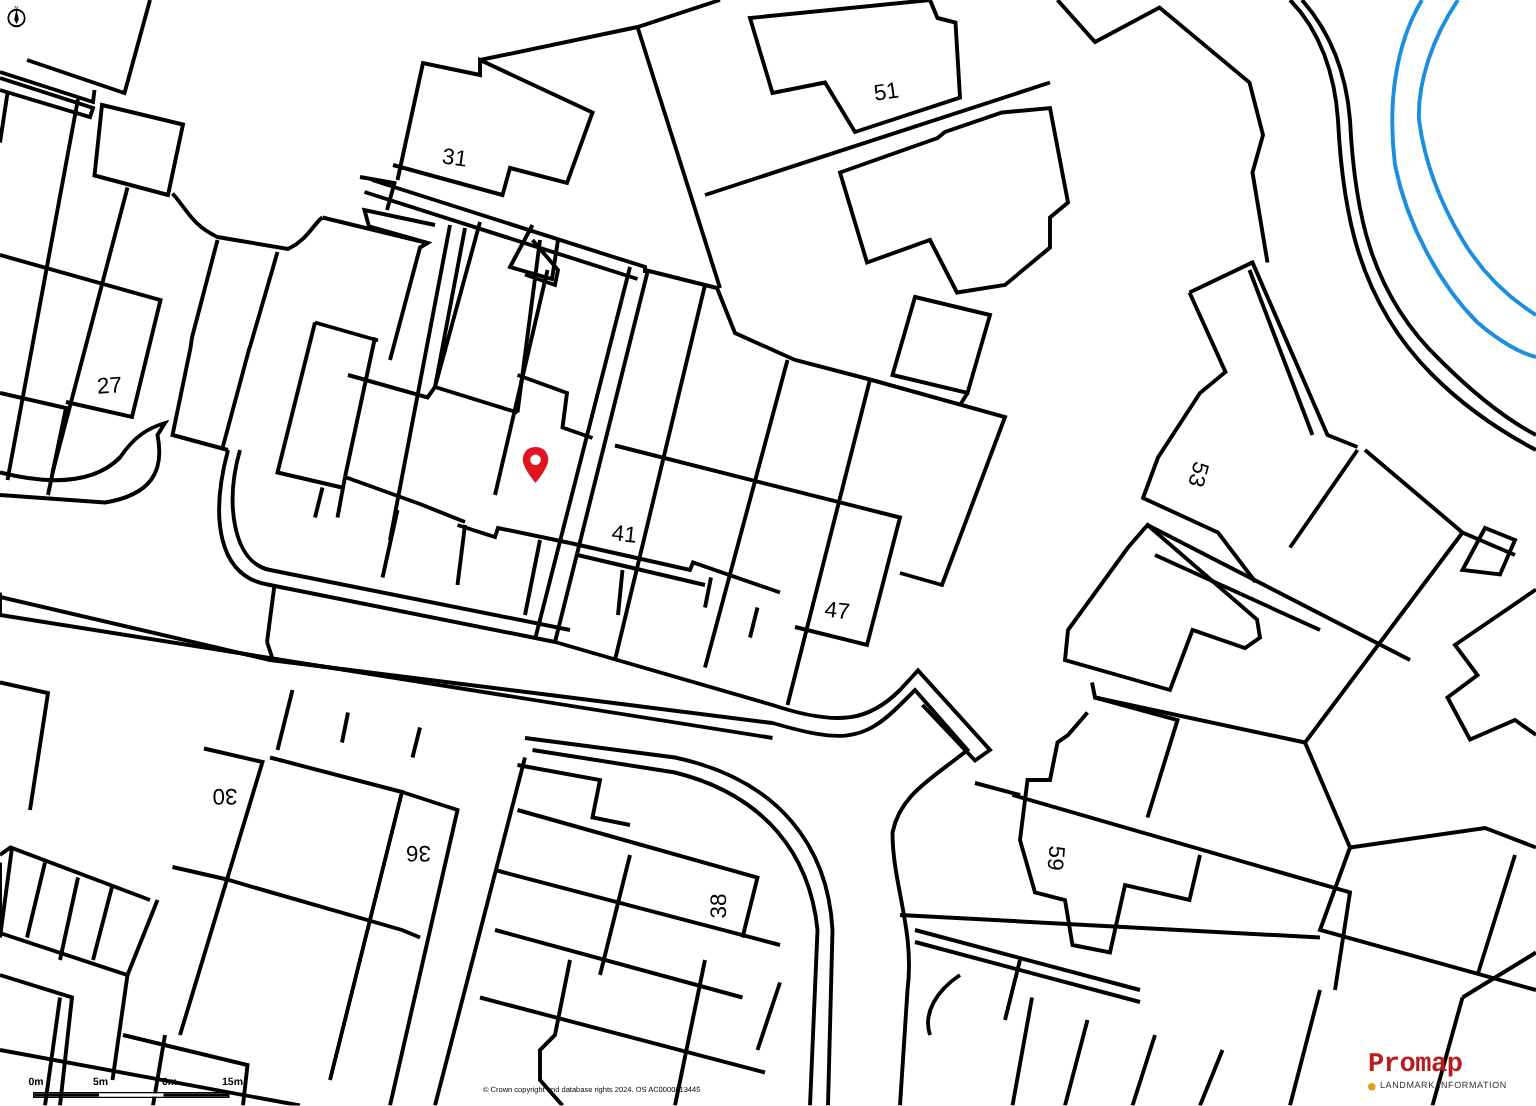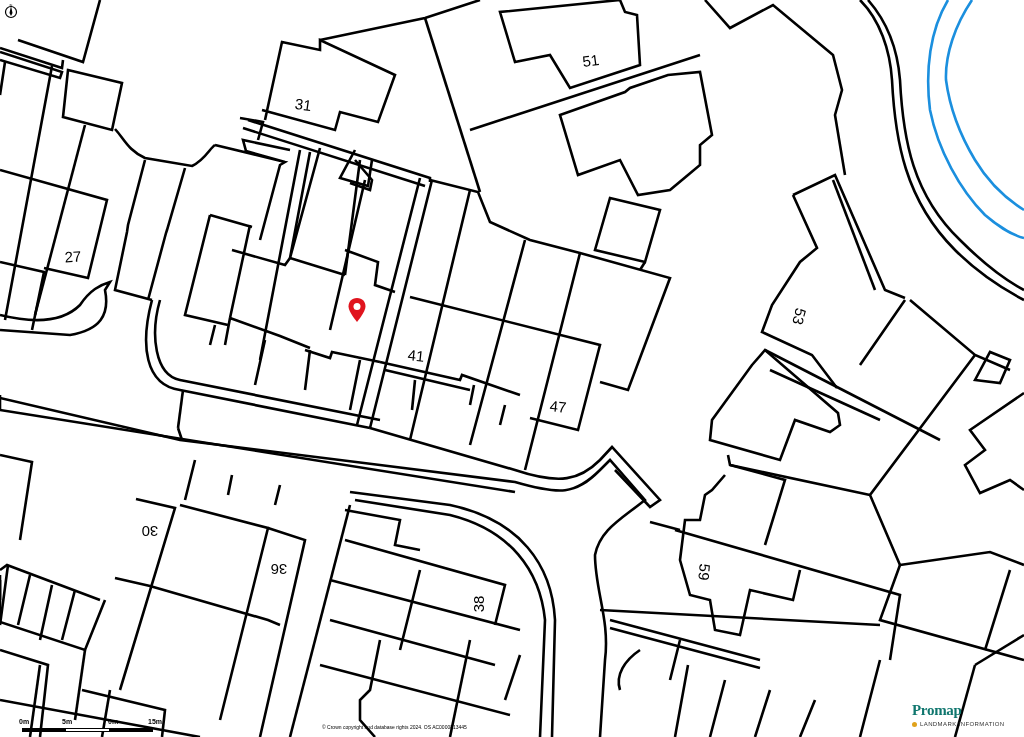--- a/index.html
+++ b/index.html
@@ -10,21 +10,21 @@
   .hn { font-family:"Liberation Sans", sans-serif; font-size:15px; fill:#000; }
   .compass { position:absolute; left:3px; top:3px; width:16px; height:16px; }
   .pin { position:absolute; left:347px; top:297px; width:20px; height:28px; }
   .scalebar { position:absolute; left:19px; top:718px; width:140px; height:16px; }
   .scale-lbl { position:absolute; top:0; font-size:7px; font-weight:bold; color:#000; font-family:"Liberation Sans", sans-serif; }
   .scale-bar-row { position:absolute; top:10px; left:3px; height:4px; width:131px; display:flex; border:1px solid #000; box-sizing:border-box;}
   .seg-b { background:#000; flex:1; }
   .seg-w { background:#fff; flex:1; }
   .copyright { position:absolute; left:322px; top:724px; font-size:5px; color:#000; font-family:"Liberation Sans", sans-serif; white-space:nowrap; }
   .logo { position:absolute; left:912px; top:700px; width:110px; }
-  .logo-name { font-family:Liberation Serif, serif; font-weight:bold; font-size:15px; color:#0f766e; letter-spacing:-0.3px; line-height:20px; }
+  .logo-name { font-family:Liberation Mono, monospace; font-weight:bold; font-size:18px; color:#b91c1c; letter-spacing:-0.3px; line-height:20px; }
   .logo-sub { display:flex; align-items:center; font-size:6px; color:#333; letter-spacing:0.4px; margin-top:1px; font-family:"Liberation Sans", sans-serif;}
   .logo-dot { width:5px; height:5px; border-radius:50%; background:#e0a21b; margin-right:3px; }
 </style>
 </head>
 <body>
 
 <svg id="map" viewBox="0 0 1024 737" xmlns="http://www.w3.org/2000/svg">
   <g>
     <path class="water" d="M948 0 C930 30 925 70 930 110 C938 150 960 190 985 215 C1000 228 1015 236 1024 238"></path>
     <path class="water" d="M972 0 C955 25 945 55 946 80 C950 110 960 135 975 160 C990 185 1008 200 1024 210"></path>

